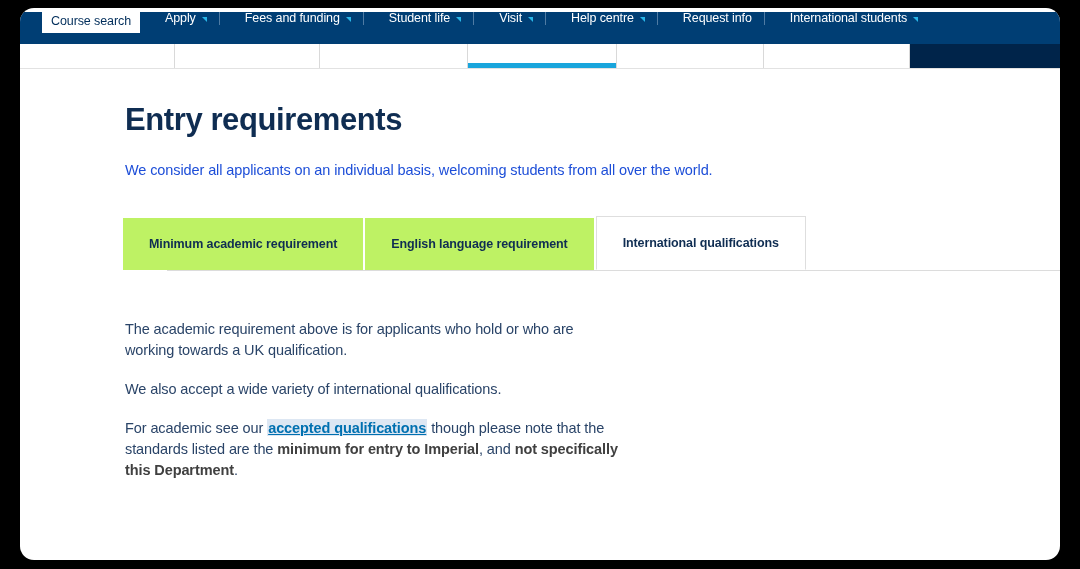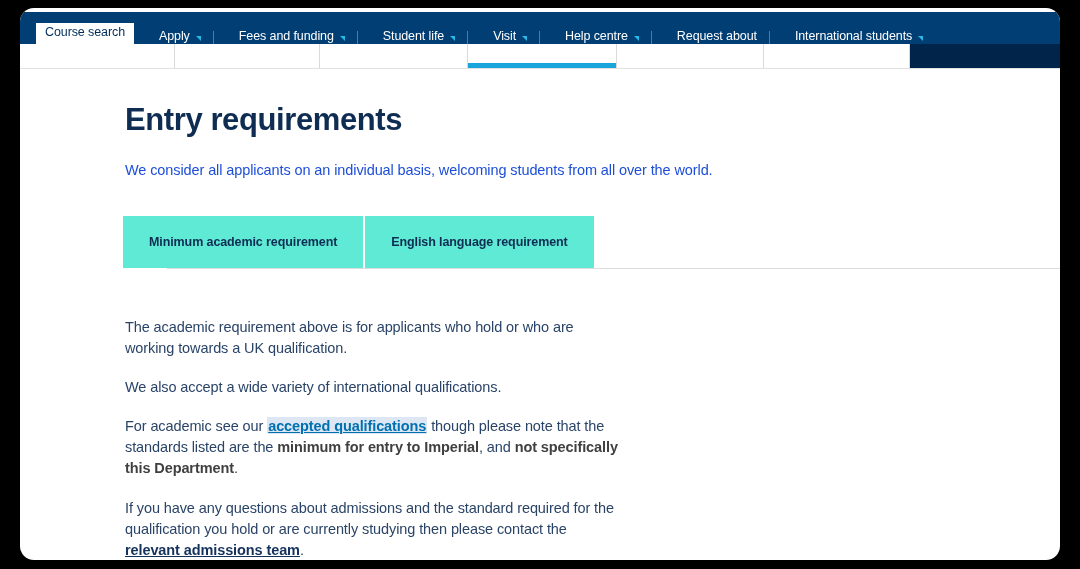--- a/index.html
+++ b/index.html
@@ -31,22 +31,22 @@
 
   
   .topnav {
     position: absolute;
     left: 0;
     top: 4px;
     width: 1040px;
     height: 32px;
     background: #003e74;
     display: flex;
-    align-items: flex-end;
-    padding-left: 16px;
+    align-items: flex-start;
+    padding-left: 22px;
     white-space: nowrap;
   }
 
   .course-search-btn {
     background: #ffffff;
     color: #002d5a;
     font-size: 12.5px;
     font-weight: 400;
     padding: 3px 9px 4px 9px;
     line-height: 1.1;
@@ -159,21 +159,21 @@
 
   .tab {
     height: 52px;
     display: flex;
     align-items: center;
     justify-content: center;
     font-size: 12.5px;
     font-weight: 700;
     color: #0f2d52;
     letter-spacing: -0.1px;
-    background: #5eead4;
+    background: #bef264;
     padding: 0 26px;
     margin-right: 2px;
   }
 
   .tab.active {
     background: #ffffff;
     border: 1px solid #dedede;
     border-bottom: 1px solid #ffffff;
     position: relative;
     z-index: 2;
@@ -254,21 +254,21 @@
     </div>
     <div class="nav-sep"></div>
 
     <div class="nav-item">
       <span>Help centre</span>
       <span class="chev"></span>
     </div>
     <div class="nav-sep"></div>
 
     <div class="nav-item">
-      <span>Request about</span>
+      <span>Request info</span>
     </div>
     <div class="nav-sep"></div>
 
     <div class="nav-item">
       <span>International students</span>
       <span class="chev"></span>
     </div>
   </div>
 
   <div class="subnav">
@@ -288,32 +288,34 @@
 
     <p class="intro">We consider all applicants on an individual basis, welcoming students from all over the world.</p>
 
     <div class="tabs">
       <div class="tab">
         <span>Minimum academic requirement</span>
       </div>
       <div class="tab">
         <span>English language requirement</span>
       </div>
+      <div class="tab active">
+        <span>International qualifications</span>
+      </div>
     </div>
 
     <div class="tabs-rule-wrap">
       <div class="tabs-rule"></div>
     </div>
 
     <div class="body-copy">
 
       <p>The academic requirement above is for applicants who hold or who are working towards a UK qualification.</p>
 
       <p>We also accept a wide variety of international qualifications.</p>
 
       <p><span>For academic see our </span><a class="link-highlight" href="#">accepted qualifications</a><span> though please note that the standards listed are the </span><strong>minimum for entry to Imperial</strong><span>, and </span><strong>not specifically this Department</strong><span>.</span></p>
 
-      <p><span>If you have any questions about admissions and the standard required for the qualification you hold or are currently studying then please contact the </span><a class="link-dark" href="#">relevant admissions team</a><span>.</span></p>
 
     </div>
   </div>
 
 </div>
 
 </body></html>

